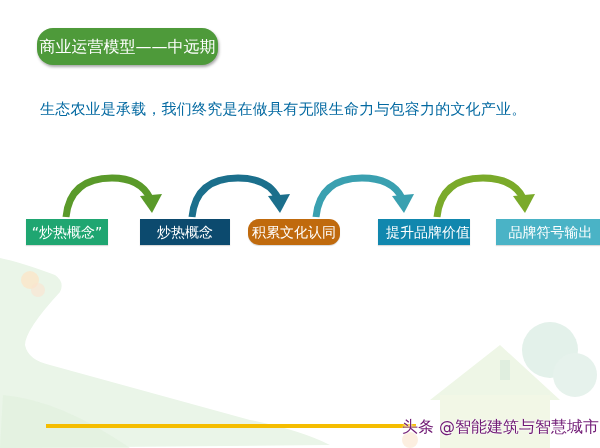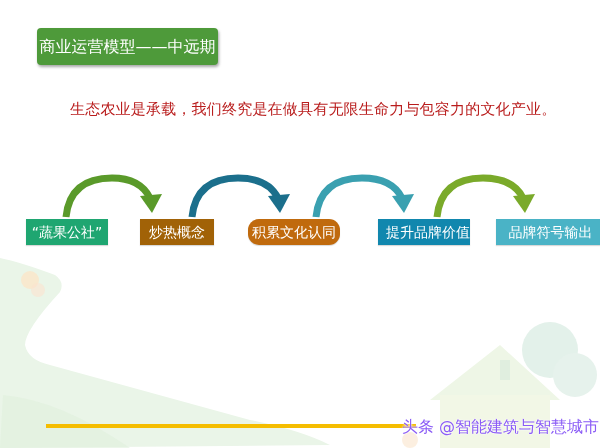--- a/index.html
+++ b/index.html
@@ -1,22 +1,22 @@
 <!DOCTYPE html>
 <html><head>
 <meta charset="utf-8">
 <style>
   html,body{margin:0;padding:0;}
   body{width:600px;height:448px;position:relative;overflow:hidden;background:#fff;font-family:"DejaVu Sans",sans-serif;}
   .bg{position:absolute;left:0;top:0;width:600px;height:448px;}
-  .title-box{position:absolute;left:37px;top:28px;width:181px;height:37px;background:#4e9a3a;border-radius:4px;box-shadow:1px 2px 3px rgba(0,0,0,0.35);color:#fff;font-size:16px;line-height:37px;text-align:center;white-space:nowrap;}
-  .subtitle{position:absolute;left:40px;top:100px;color:#b91c1c;font-size:15px;white-space:nowrap;letter-spacing:0.2px;margin-left:30px;}
+  .title-box{position:absolute;left:37px;top:28px;width:181px;height:37px;background:#4e9a3a;border-radius:16px;box-shadow:1px 2px 3px rgba(0,0,0,0.35);color:#fff;font-size:16px;line-height:37px;text-align:center;white-space:nowrap;}
+  .subtitle{position:absolute;left:40px;top:100px;color:#0369a1;font-size:15px;white-space:nowrap;letter-spacing:0.2px;}
   .step{position:absolute;top:219px;height:26px;line-height:26px;color:#fff;font-size:14px;text-align:center;white-space:nowrap;box-shadow:0 1px 1px rgba(0,0,0,0.15);}
   .arrows{position:absolute;left:0;top:160px;width:600px;height:70px;}
-  .watermark{position:absolute;left:402px;top:417px;font-size:16px;color:#8b5cf6;white-space:nowrap;text-shadow:0 0 2px #fff,0 0 2px #fff;}
+  .watermark{position:absolute;left:402px;top:417px;font-size:16px;color:#701a75;white-space:nowrap;text-shadow:0 0 2px #fff,0 0 2px #fff;}
   .yline{position:absolute;left:46px;top:424px;width:370px;height:4px;background:#f5bd00;}
 </style>
 </head>
 <body>
 
 <svg class="bg" viewBox="0 0 600 448">
   <path d="M0 258 Q20 262 55 275 Q65 282 60 292 Q25 330 25 345 Q28 360 50 365 L250 420 Q300 430 330 445 L0 448 Z" fill="#eaf5e8"></path>
   <path d="M3 395 Q60 400 130 448 L0 448 Z" fill="#dff0dc" opacity="0.6"></path>
   <circle cx="30" cy="280" r="9" fill="#fbe6c8" opacity="0.8"></circle>
   <circle cx="38" cy="290" r="7" fill="#fce3cf" opacity="0.6"></circle>
@@ -44,20 +44,20 @@
   <g>
     <path d="M316 217 Q320 178 362 178 Q392 178 402 198" fill="none" stroke="#3aa0b0" stroke-width="7"></path>
     <polygon points="392,196 414,194 404,213" fill="#3aa0b0"></polygon>
   </g>
   <g>
     <path d="M437 217 Q441 178 483 178 Q513 178 523 198" fill="none" stroke="#7aaa2a" stroke-width="7"></path>
     <polygon points="513,196 535,194 525,213" fill="#7aaa2a"></polygon>
   </g>
 </svg>
 
-<div class="step" style="left:26px;width:82px;background:#1fa671;">“蔬果公社”</div>
-<div class="step" style="left:140px;width:74px;background:#a16207;">炒热概念</div>
+<div class="step" style="left:26px;width:82px;background:#1fa671;">“炒热概念”</div>
+<div class="step" style="left:140px;width:90px;background:#0c4a6e;">炒热概念</div>
 <div class="step" style="left:248px;width:92px;background:#c06a0d;border-radius:11px;">积累文化认同</div>
 <div class="step" style="left:378px;width:92px;background:#1187ae;text-align:right;">提升品牌价值</div>
 <div class="step" style="left:496px;width:109px;background:#4ab3c6;">品牌符号输出</div>
 
 <div class="yline"></div>
 <div class="watermark">头条 @智能建筑与智慧城市</div>
 
 </body></html>

